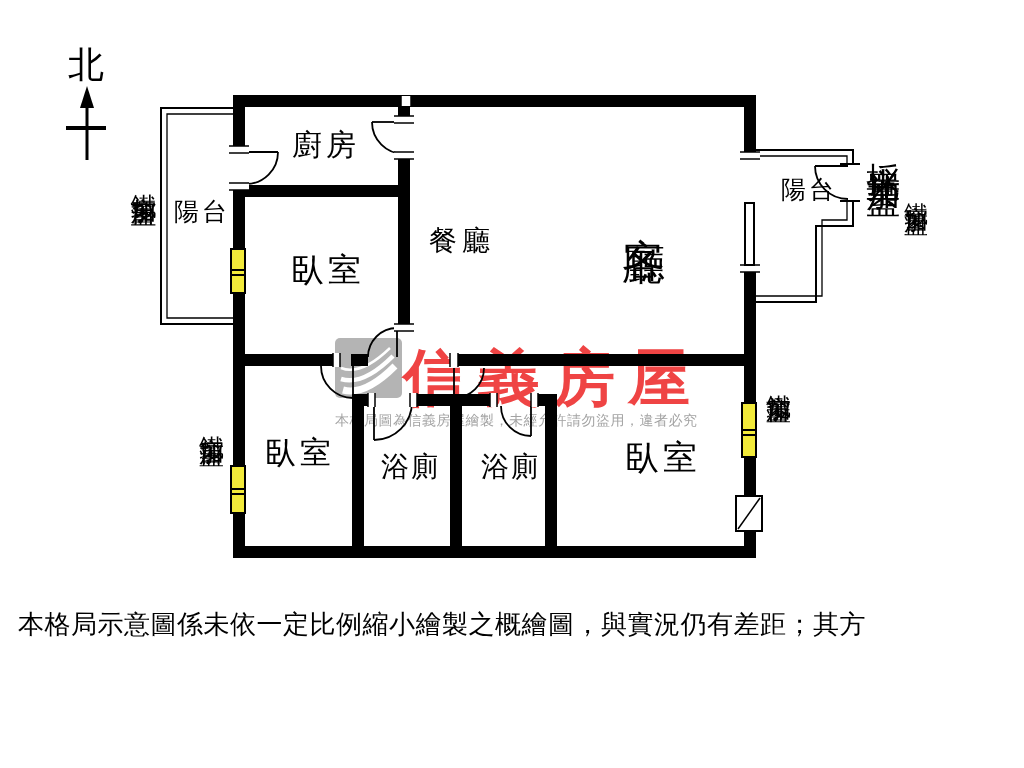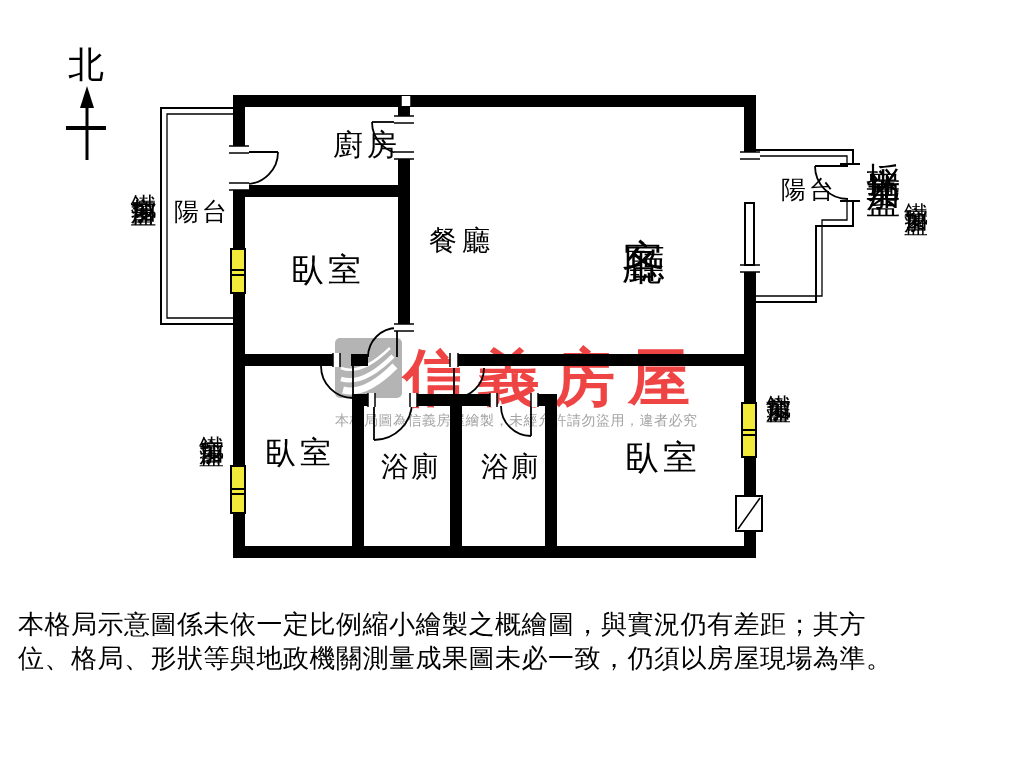--- a/index.html
+++ b/index.html
@@ -209,30 +209,29 @@
   </div>
   <div class="win yellow" style="left:741px;top:402px;width:16px;height:56px">
     <span class="wline" style="top:25px"></span>
       <span class="wline" style="top:30px"></span>
   </div>
   <div class="win white" style="left:744px;top:202px;width:11px;height:64px"></div>
 
   <div class="lbl" style="left:68px;top:46px;font-size:36px;">北</div>
   <div class="lbl vert" style="left:129px;top:174px;font-size:26px;letter-spacing:2px;">鐵窗加蓋</div>
   <div class="lbl" style="left:174px;top:198px;font-size:25px;letter-spacing:3px;">陽台</div>
-  <div class="lbl" style="left:292px;top:129px;font-size:30px;letter-spacing:4px;margin-left:41px;">廚房</div>
+  <div class="lbl" style="left:292px;top:129px;font-size:30px;letter-spacing:4px;">廚房</div>
   <div class="lbl" style="left:291px;top:253px;font-size:33px;letter-spacing:4px;">臥室</div>
   <div class="lbl" style="left:429px;top:226px;font-size:28px;letter-spacing:5px;">餐廳</div>
   <div class="lbl vert" style="left:620px;top:202px;font-size:43px;letter-spacing:4px;">客廳</div>
   <div class="lbl" style="left:781px;top:176px;font-size:25px;letter-spacing:3px;">陽台</div>
   <div class="lbl vert" style="left:864px;top:136px;font-size:34px;letter-spacing:5px;">採光罩加蓋</div>
   <div class="lbl vert" style="left:902px;top:184px;font-size:24px;letter-spacing:3px;">鐵窗加蓋</div>
   <div class="lbl vert" style="left:198px;top:416px;font-size:25px;letter-spacing:2px;">鐵窗加蓋</div>
   <div class="lbl" style="left:265px;top:436px;font-size:31px;letter-spacing:4px;">臥室</div>
   <div class="lbl" style="left:381px;top:452px;font-size:28px;letter-spacing:2px;">浴廁</div>
   <div class="lbl" style="left:481px;top:452px;font-size:28px;letter-spacing:2px;">浴廁</div>
   <div class="lbl" style="left:625px;top:440px;font-size:34px;letter-spacing:4px;">臥室</div>
   <div class="lbl vert" style="left:765px;top:375px;font-size:25px;letter-spacing:1px;">鐵窗加蓋</div>
 
   <div class="disc" style="top:607px;">本格局示意圖係未依一定比例縮小繪製之概繪圖，與實況仍有差距；其方</div>
-  <div class="disc" style="top:641px;">位、格局、形狀等與地政機關測量成果圖未必一致，仍須以房屋現場為準。</div>
 
 </div>
 
 </body></html>

